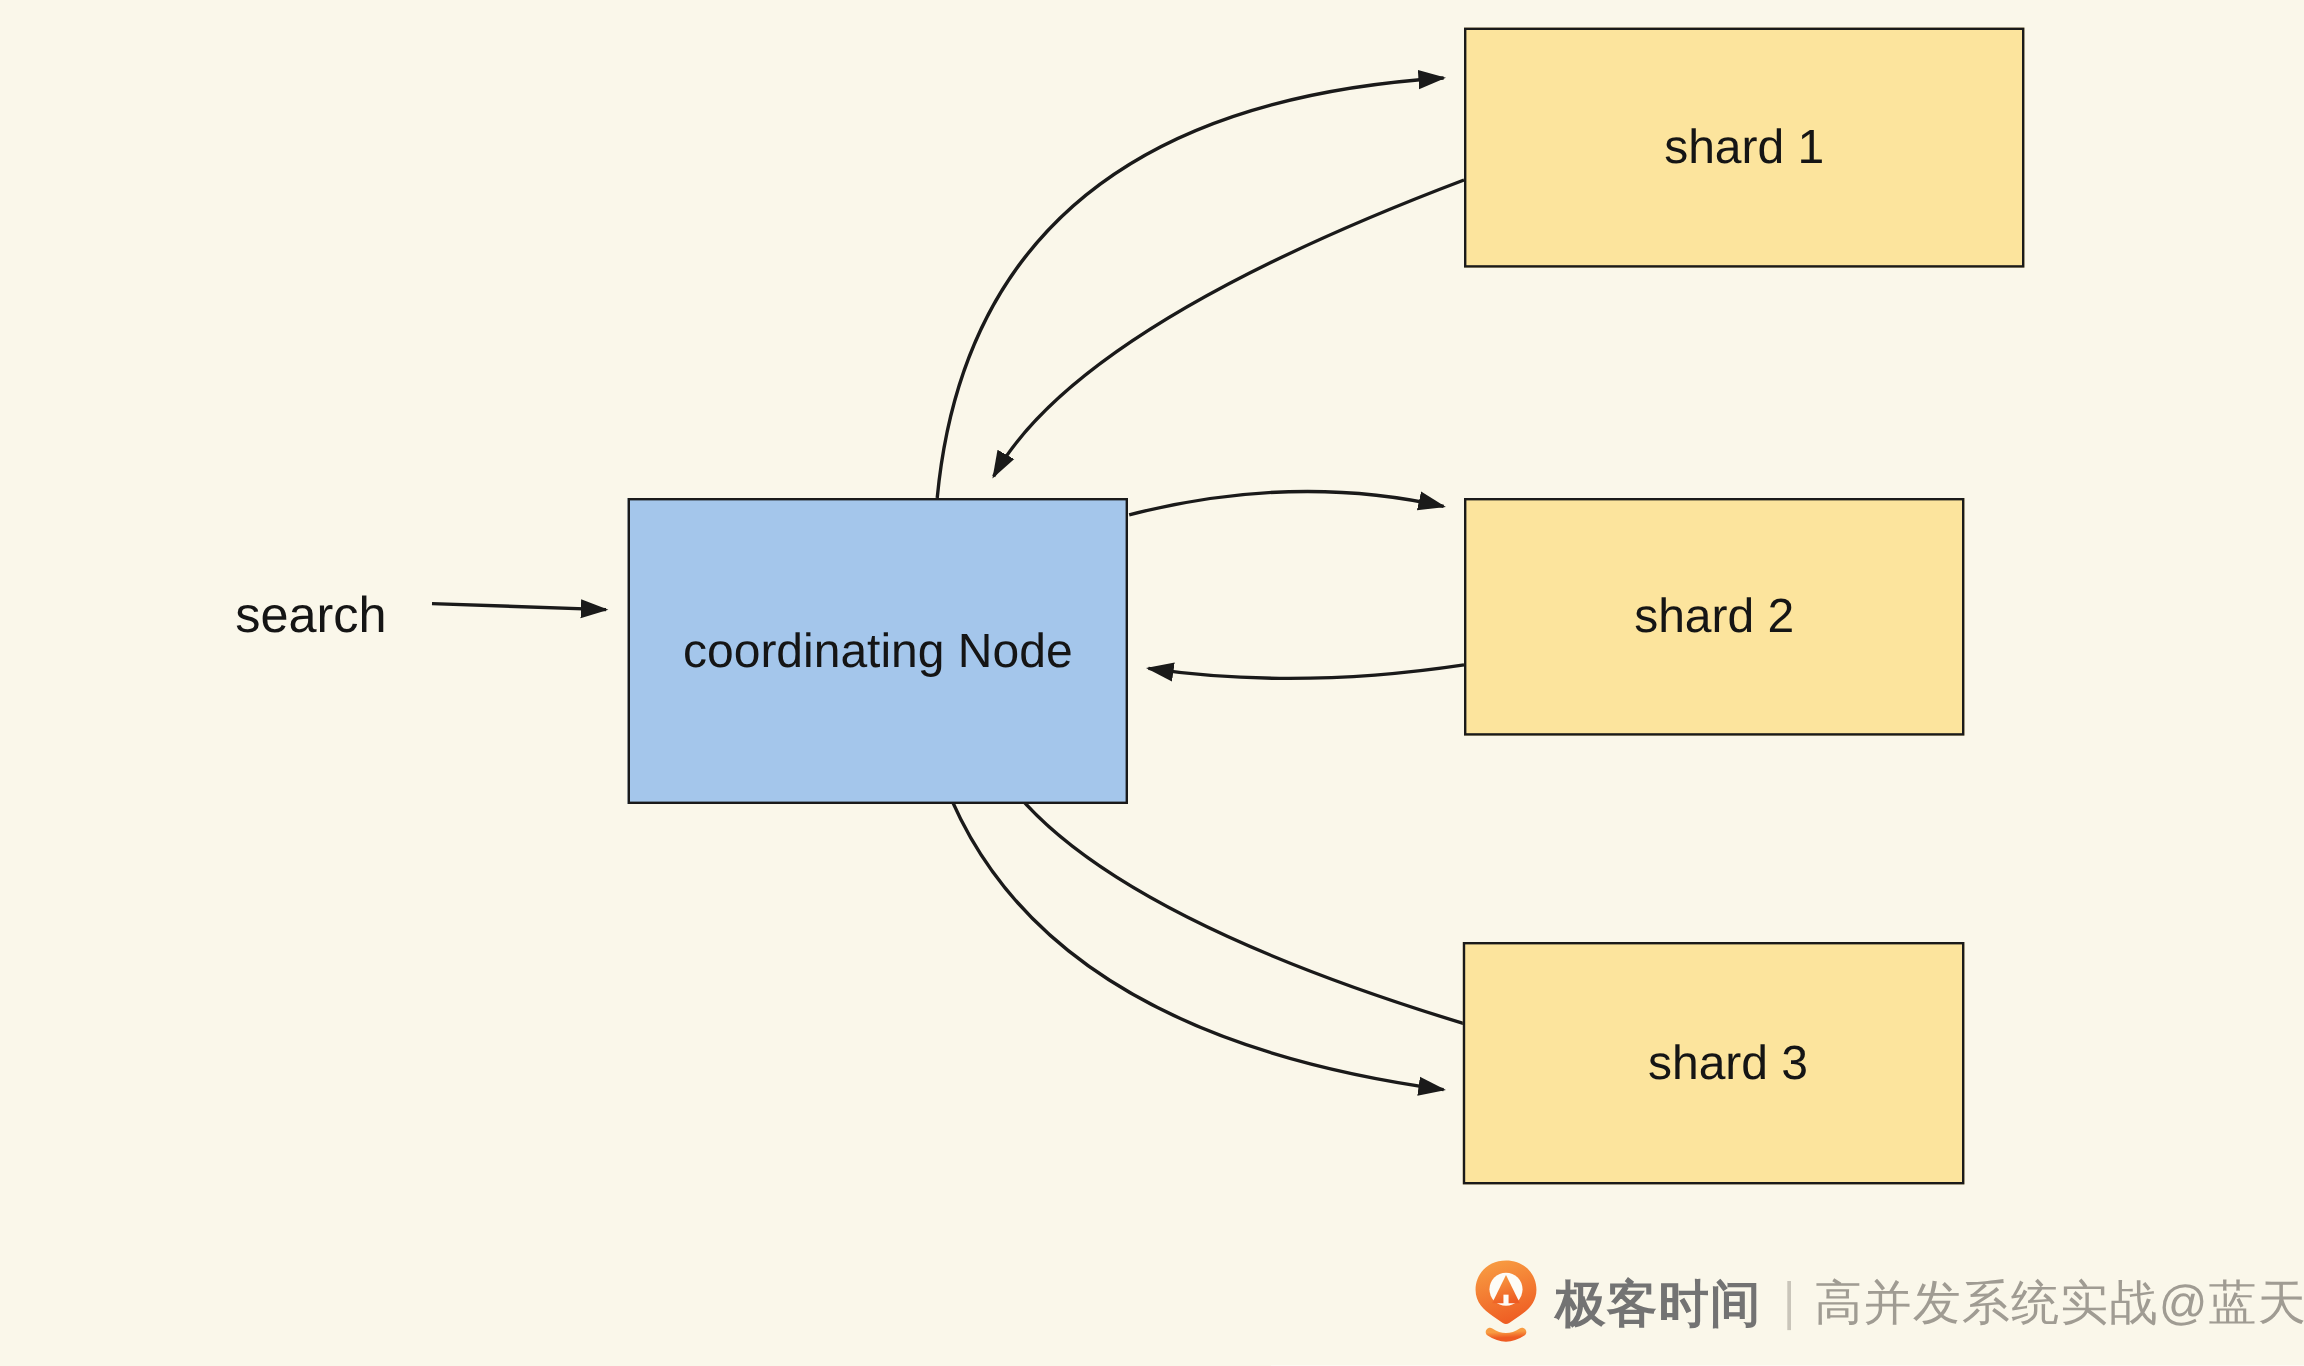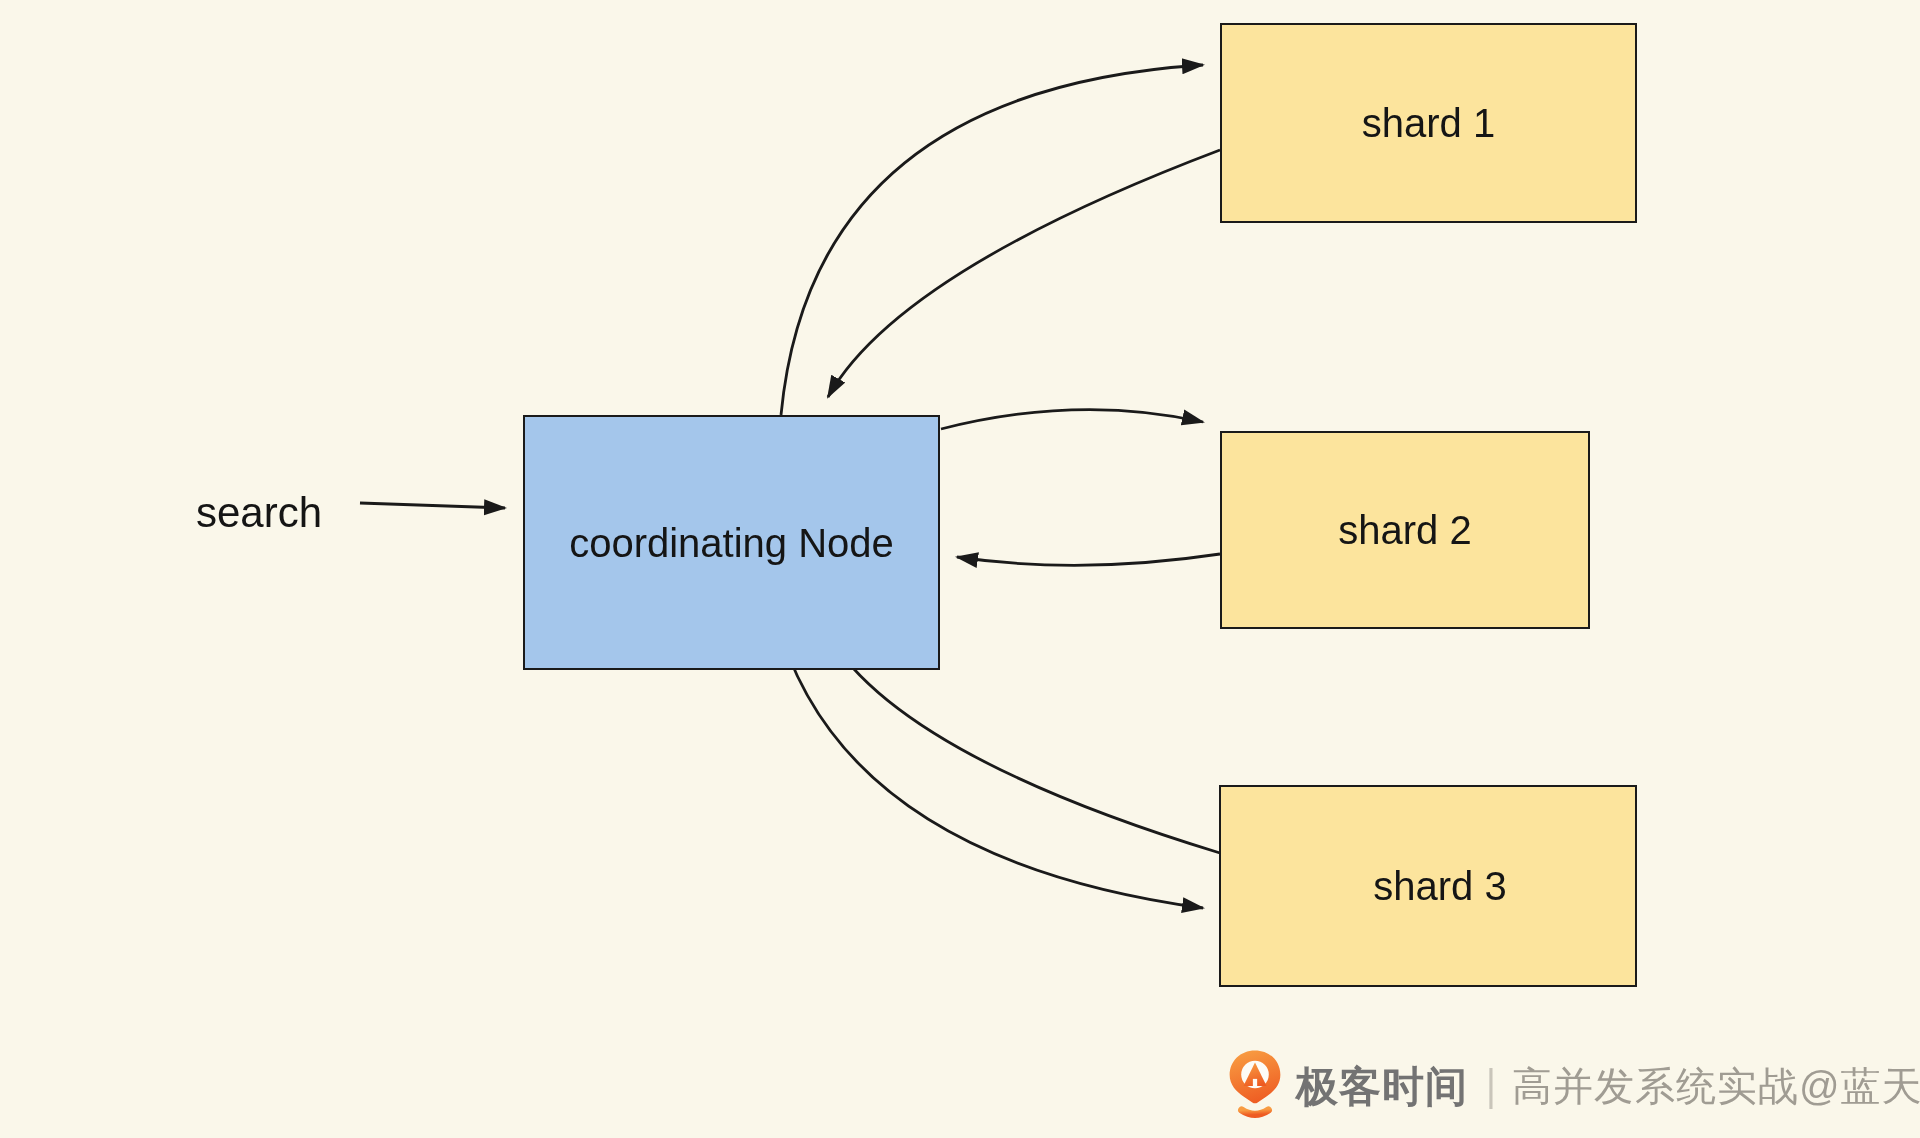--- a/index.html
+++ b/index.html
@@ -22,22 +22,22 @@
   .node {
     position: absolute;
     border: 2px solid #1a1a1a;
     display: flex;
     align-items: center;
     justify-content: center;
     font-size: 40px;
     line-height: 1;
   }
   .node-coordinating { left: 523px; top: 415px; width: 417px; height: 255px; }
-  .node-shard1       { left: 1220px; top: 23px;  width: 417px; height: 200px; }
-  .node-shard2       { left: 1220px; top: 431px; width: 370px; height: 198px; }
+  .node-shard1       { left: 1220px; top: 23px;  width: 467px; height: 200px; }
+  .node-shard2       { left: 1220px; top: 415px; width: 417px; height: 198px; }
   .node-shard3       { left: 1219px; top: 785px; width: 418px; height: 202px; }
 
   .search-label {
     position: absolute;
     left: 196px;
     top: 513px;
     transform: translateY(-50%);
     font-size: 42px;
     line-height: 1;
   }

